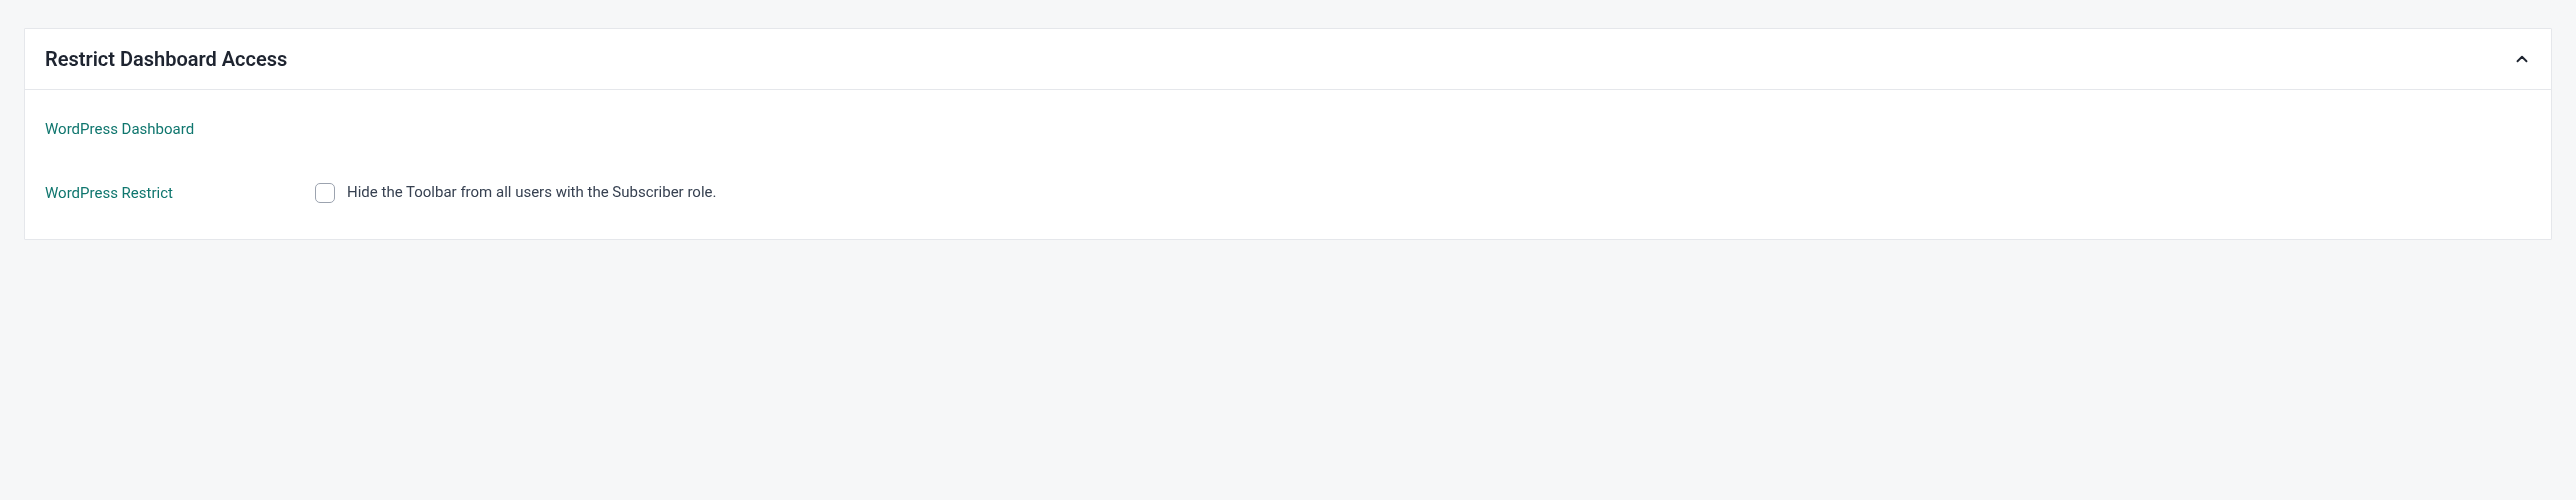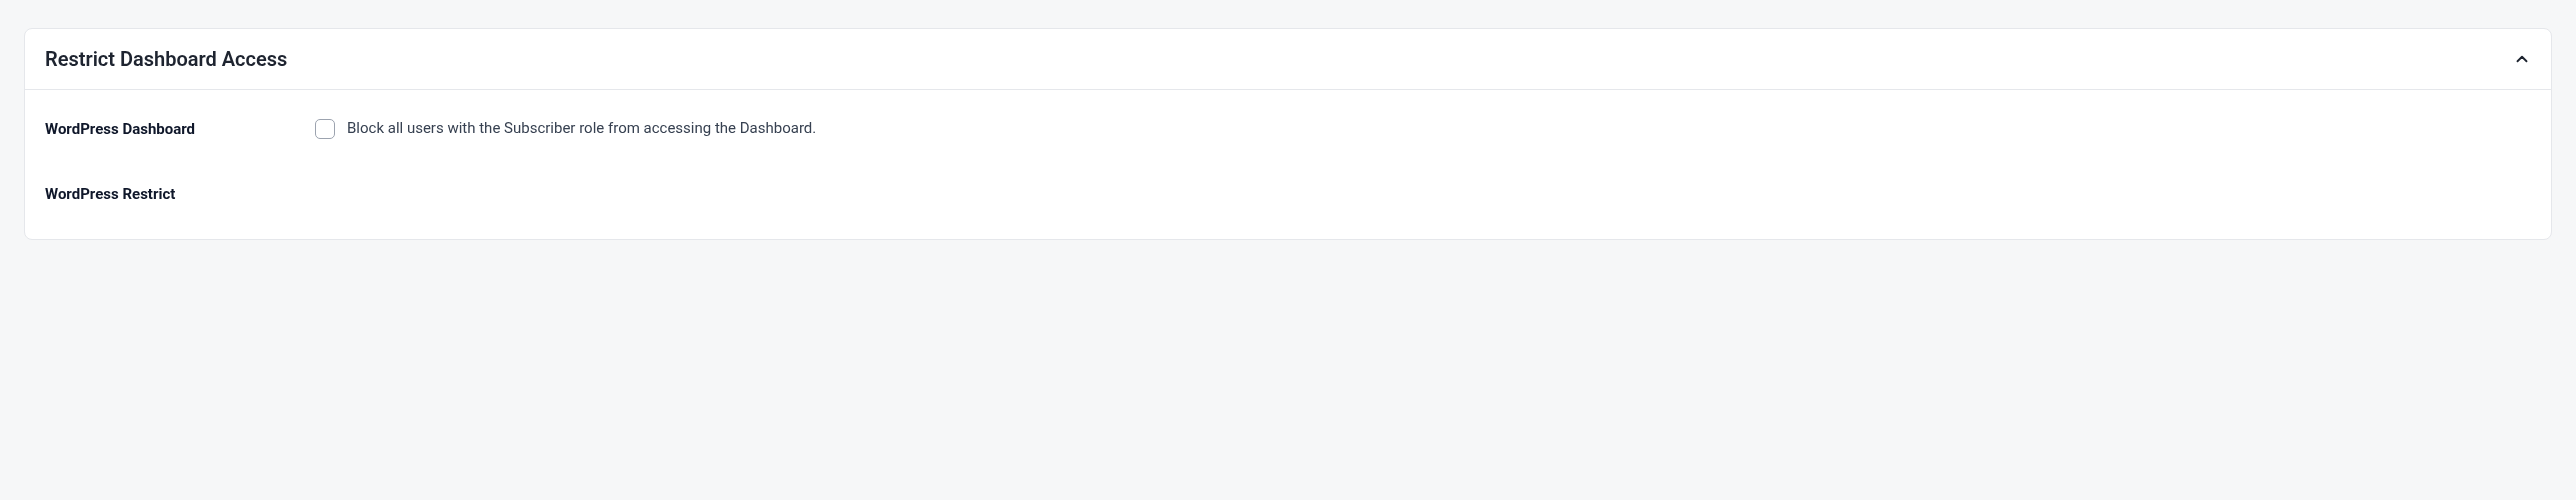--- a/index.html
+++ b/index.html
@@ -11,21 +11,21 @@
       background: #f6f7f8;
       font-family: -apple-system, BlinkMacSystemFont, "Segoe UI", Roboto, Helvetica, Arial, sans-serif;
       padding: 28px 24px;
       width: 2576px;
       height: 500px;
       transform-origin: top left;
     }
     .panel {
       background: #ffffff;
       border: 1px solid #e5e7eb;
-      border-radius: 8px;
+      border-radius: 1px;
       overflow: hidden;
     }
     .panel-header {
       display: flex;
       align-items: center;
       justify-content: space-between;
       padding: 18px 20px;
       border-bottom: 1px solid #e5e7eb;
       cursor: pointer;
     }
@@ -52,22 +52,22 @@
       align-items: flex-start;
       gap: 0;
     }
     .field-row + .field-row {
       margin-top: 44px;
     }
     .field-label {
       width: 270px;
       flex-shrink: 0;
       font-size: 15px;
-      font-weight: 700;
-      color: #0f172a;
+      font-weight: 400;
+      color: #0f766e;
       padding-top: 2px;
     }
     .field-control {
       display: flex;
       align-items: center;
       gap: 12px;
     }
     .checkbox {
       width: 20px;
       height: 20px;
@@ -97,22 +97,22 @@
     <div class="panel-title">Restrict Dashboard Access</div>
     <div class="chevron">
       <svg viewBox="0 0 24 24" fill="none" stroke="#1e2430" stroke-width="2.5" stroke-linecap="round" stroke-linejoin="round">
         <polyline points="6 15 12 9 18 15"></polyline>
       </svg>
     </div>
   </div>
   <div class="panel-body">
     <div class="field-row">
       <div class="field-label">WordPress Dashboard</div>
-      <div class="field-control">
-        <input type="checkbox" class="checkbox" style="">
-        <span class="field-desc">Block all users with the Subscriber role from accessing the Dashboard.</span>
-      </div>
     </div>
     <div class="field-row">
       <div class="field-label">WordPress Restrict</div>
+      <div class="field-control">
+        <input type="checkbox" class="checkbox" style="">
+        <span class="field-desc">Hide the Toolbar from all users with the Subscriber role.</span>
+      </div>
     </div>
   </div>
 </div>
 
 </body></html>

